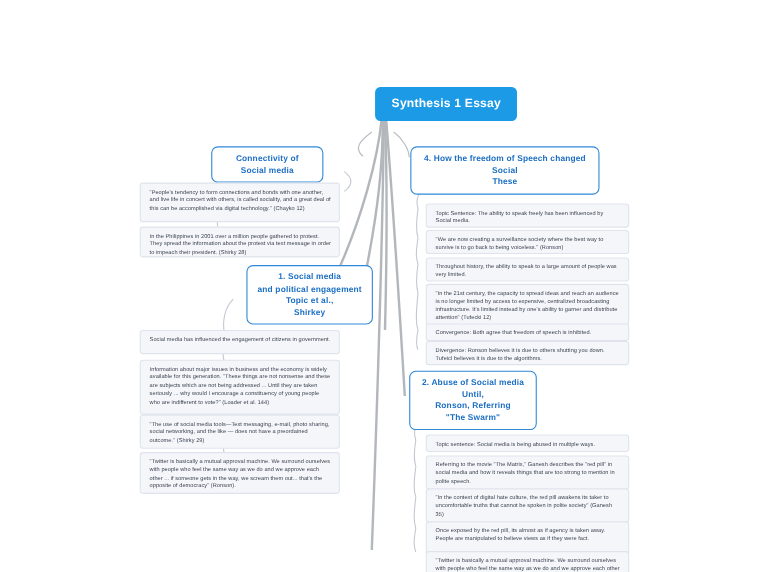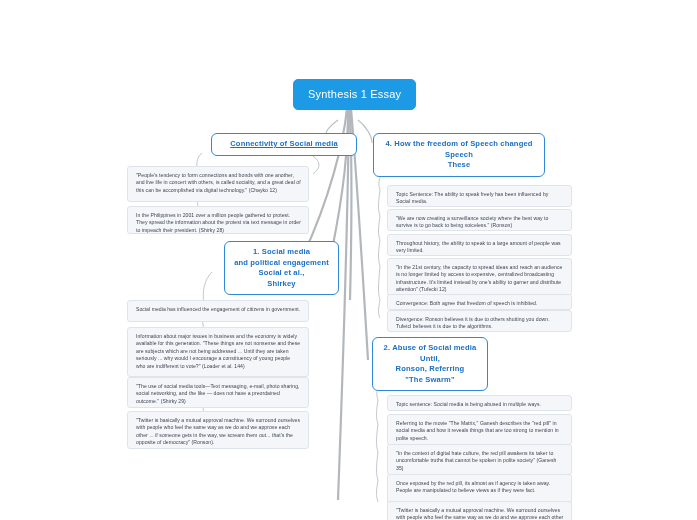--- a/index.html
+++ b/index.html
@@ -35,26 +35,27 @@
   .node {
     position: absolute;
     box-sizing: border-box;
   }
 
   .root-node {
     background: #1c9ae5;
     border: 1px solid #1c9ae5;
     border-radius: 5px;
     color: #ffffff;
-    font-weight: normal;
+    font-weight: bold;
     font-size: 11px;
     padding: 8px 14px;
     letter-spacing: 0.2px;
     line-height: 13px;
     white-space: nowrap;
+    margin-left: 48px;
   }
 
   .topic-node {
     background: #ffffff;
     border: 1.4px solid #2f89d8;
     border-radius: 6px;
     color: #1c6fc4;
     font-weight: bold;
     font-size: 7.6px;
     line-height: 10.5px;
@@ -130,36 +131,36 @@
       <path d="M378,424 C376,440 376,446 378,452"></path>
       <path d="M378,452 C376,468 376,474 378,480"></path>
       <path d="M378,480 C376,492 376,496 378,502"></path>
     </g>
   </svg>
 
   <div class="node root-node" style="left:293px; top:79px;">
     <span>Synthesis 1 Essay</span>
   </div>
 
-  <div class="node topic-node" style="left:211px; top:133px; width:146px;text-decoration:underline;">
+  <div class="node topic-node" style="left:192px; top:133px; width:102px;">
     <span>Connectivity of Social media</span>
   </div>
 
   <div class="leaf" style="left:127px; top:166px; width:182px; height:36px;">
     <span>"People's tendency to form connections and bonds with one another, and live life in concert with others, is called sociality, and a great deal of this can be accomplished via digital technology." (Chayko 12)</span>
   </div>
 
   <div class="leaf" style="left:127px; top:206px; width:182px; height:28px;">
     <span>In the Philippines in 2001 over a million people gathered to protest. They spread the information about the protest via text message in order to impeach their president. (Shirky 28)</span>
   </div>
 
   <div class="node topic-node" style="left:224px; top:241px; width:115px;">
     <span>1. Social media</span>
     <span class="sub">and political engagement</span>
-    <span class="sub">Social et al.,</span>
+    <span class="sub">Topic et al.,</span>
     <span class="sub">Shirkey</span>
   </div>
 
   <div class="leaf" style="left:127px; top:300px; width:182px; height:22px;">
     <span>Social media has influenced the engagement of citizens in government.</span>
   </div>
 
   <div class="leaf" style="left:127px; top:327px; width:182px; height:50px;">
     <span>Information about major issues in business and the economy is widely available for this generation. "These things are not nonsense and these are subjects which are not being addressed ... Until they are taken seriously ... why would I encourage a constituency of young people who are indifferent to vote?" (Loader et al. 144)</span>
   </div>
@@ -167,21 +168,21 @@
   <div class="leaf" style="left:127px; top:377px; width:182px; height:31px;">
     <span>"The use of social media tools—Text messaging, e-mail, photo sharing, social networking, and the like — does not have a preordained outcome." (Shirky 29)</span>
   </div>
 
   <div class="leaf" style="left:127px; top:411px; width:182px; height:38px;">
     <span>"Twitter is basically a mutual approval machine. We surround ourselves with people who feel the same way as we do and we approve each other ... if someone gets in the way, we scream them out... that's the opposite of democracy" (Ronson).</span>
   </div>
 
   <div class="node topic-node" style="left:373px; top:133px; width:172px;">
     <span>4. How the freedom of Speech changed</span>
-    <span class="sub">Speech</span>
+    <span class="sub">Social</span>
     <span class="sub">These</span>
   </div>
 
   <div class="leaf" style="left:387px; top:185px; width:185px; height:22px;">
     <span>Topic Sentence: The ability to speak freely has been influenced by Social media.</span>
   </div>
 
   <div class="leaf" style="left:387px; top:209px; width:185px; height:22px;">
     <span>"We are now creating a surveillance society where the best way to survive is to go back to being voiceless." (Ronson)</span>
   </div>

